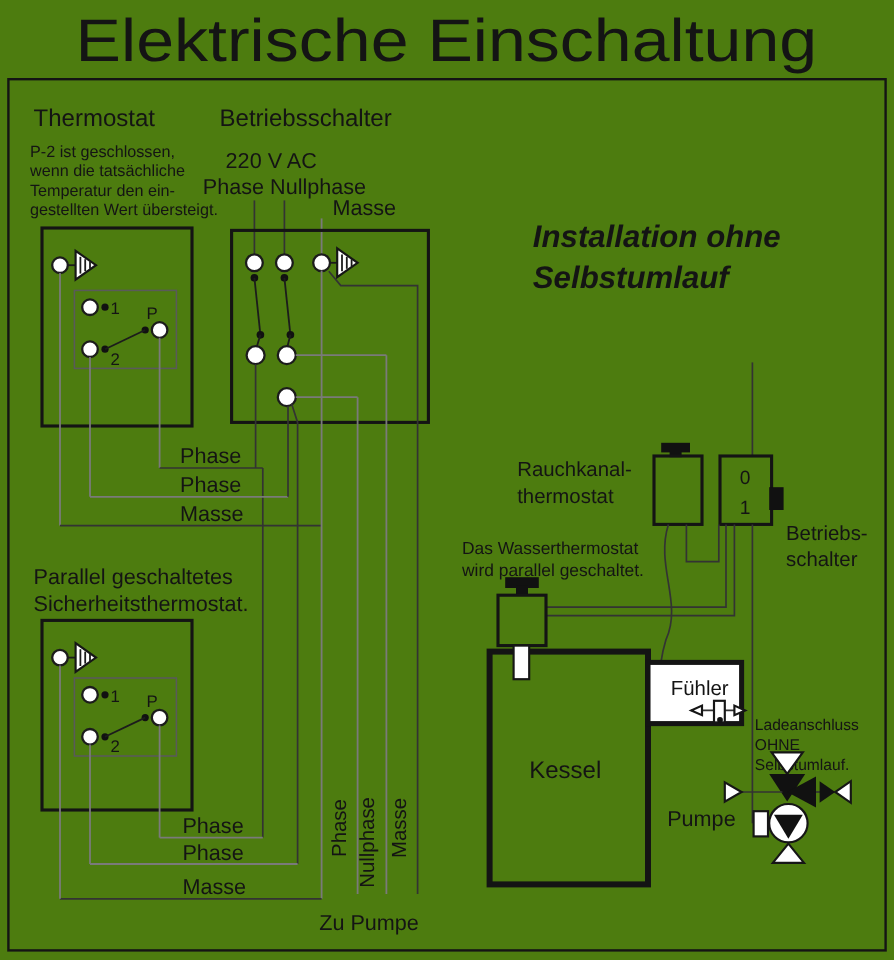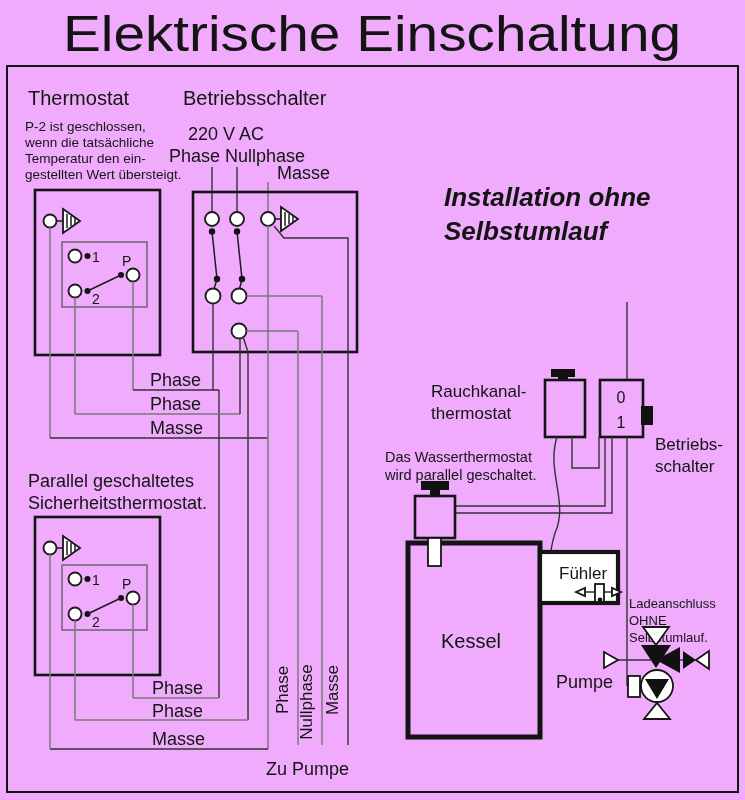--- a/index.html
+++ b/index.html
@@ -1,16 +1,16 @@
 <!DOCTYPE html>
 <html><head>
 <meta charset="utf-8">
 <style>
   html,body{margin:0;padding:0;background:#ffffff;}
-  .page{width:745px;height:800px;position:relative;background:#f0abfc;font-family:"Liberation Sans",sans-serif;text-decoration:underline;}
+  .page{width:745px;height:800px;position:relative;background:#4d7c0f;font-family:"Liberation Sans",sans-serif;text-decoration:underline;}
   svg text{font-family:"Liberation Sans",sans-serif;fill:#141414;}
   .h1{font-size:50px;}
   .h2{font-size:20px;}
   .h2b{font-size:18px;}
   .note{font-size:13.5px;}
   .lbl{font-size:18px;}
   .lbl17{font-size:17px;}
   .lbl16{font-size:16px;}
   .lbl14{font-size:14.5px;}
   .lbl13{font-size:13px;}

